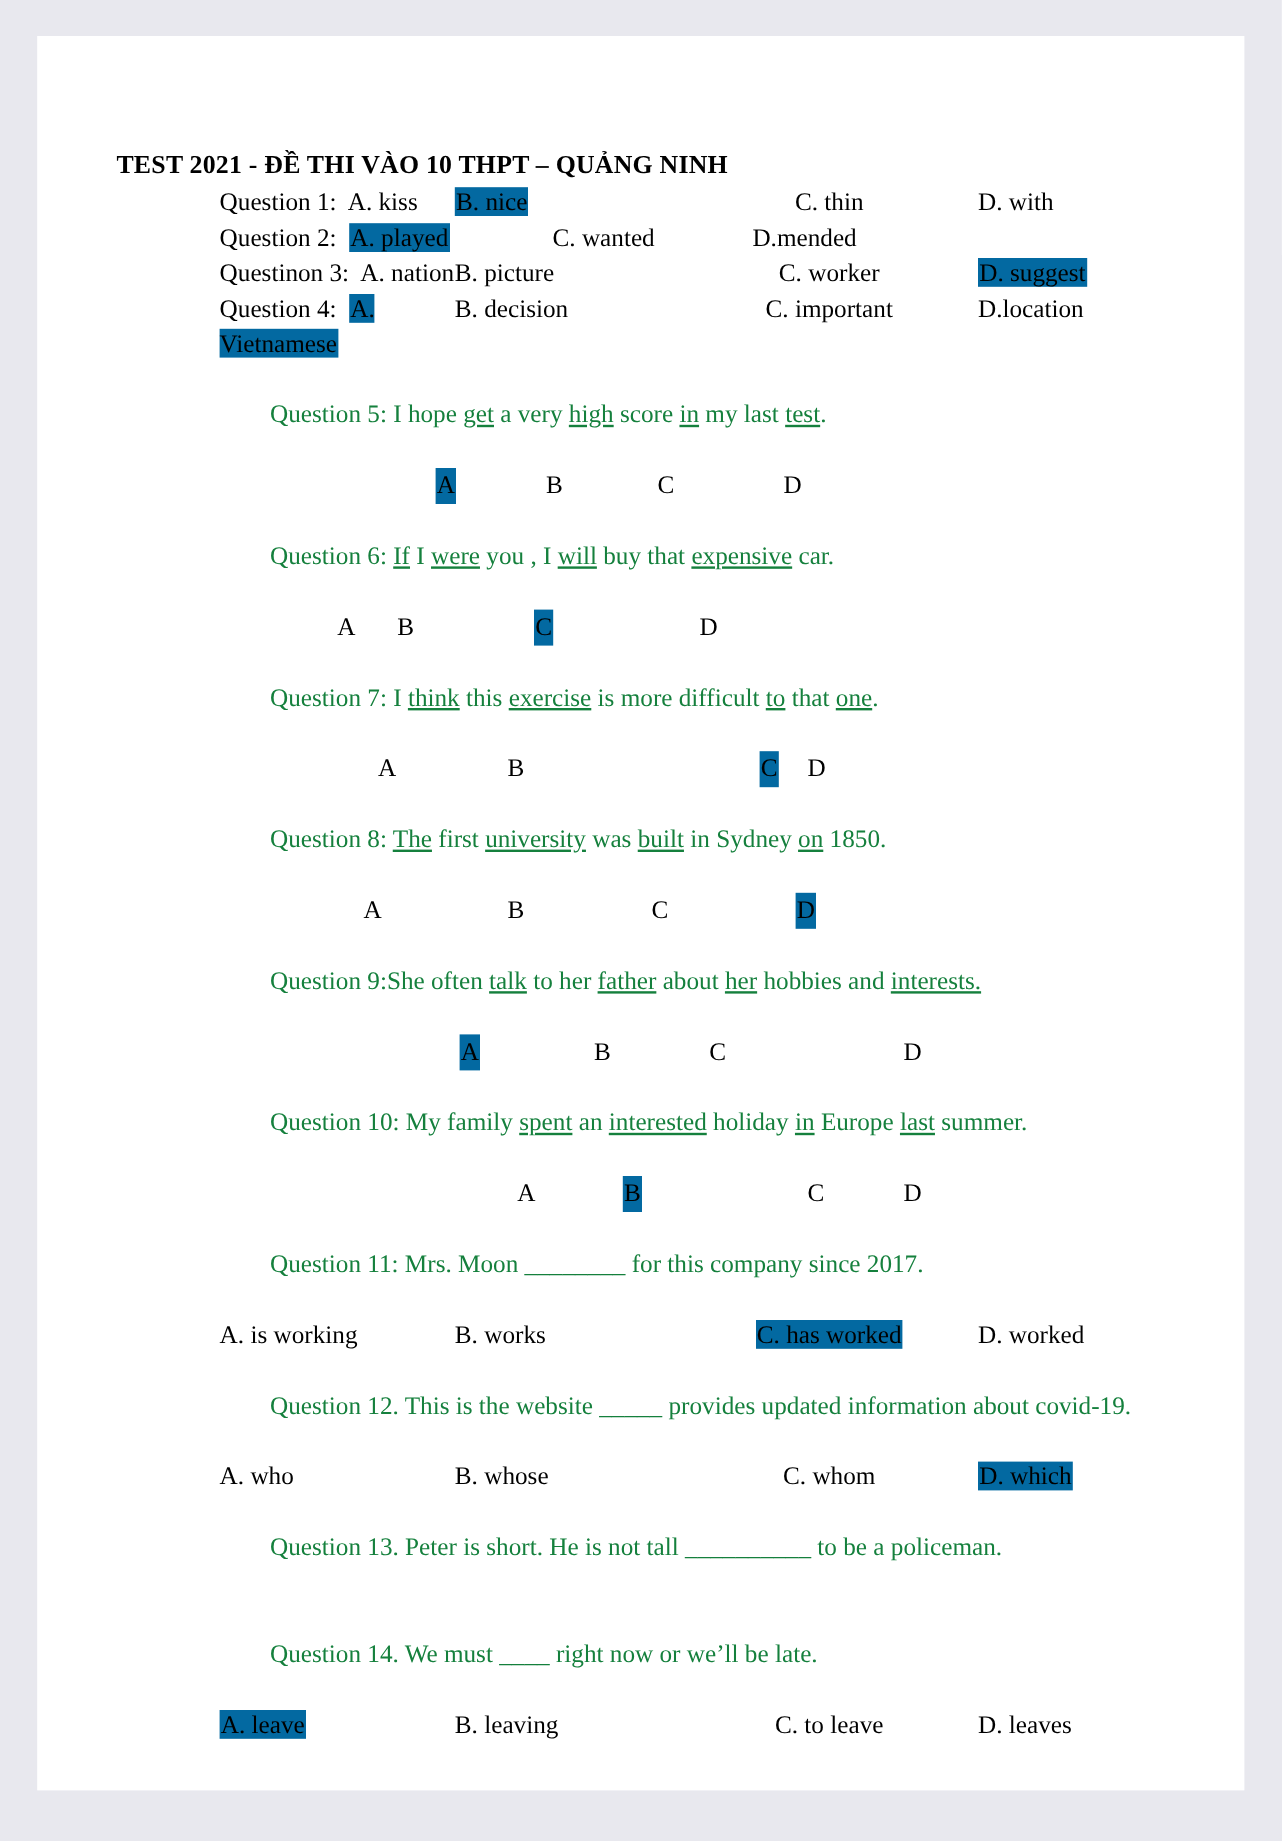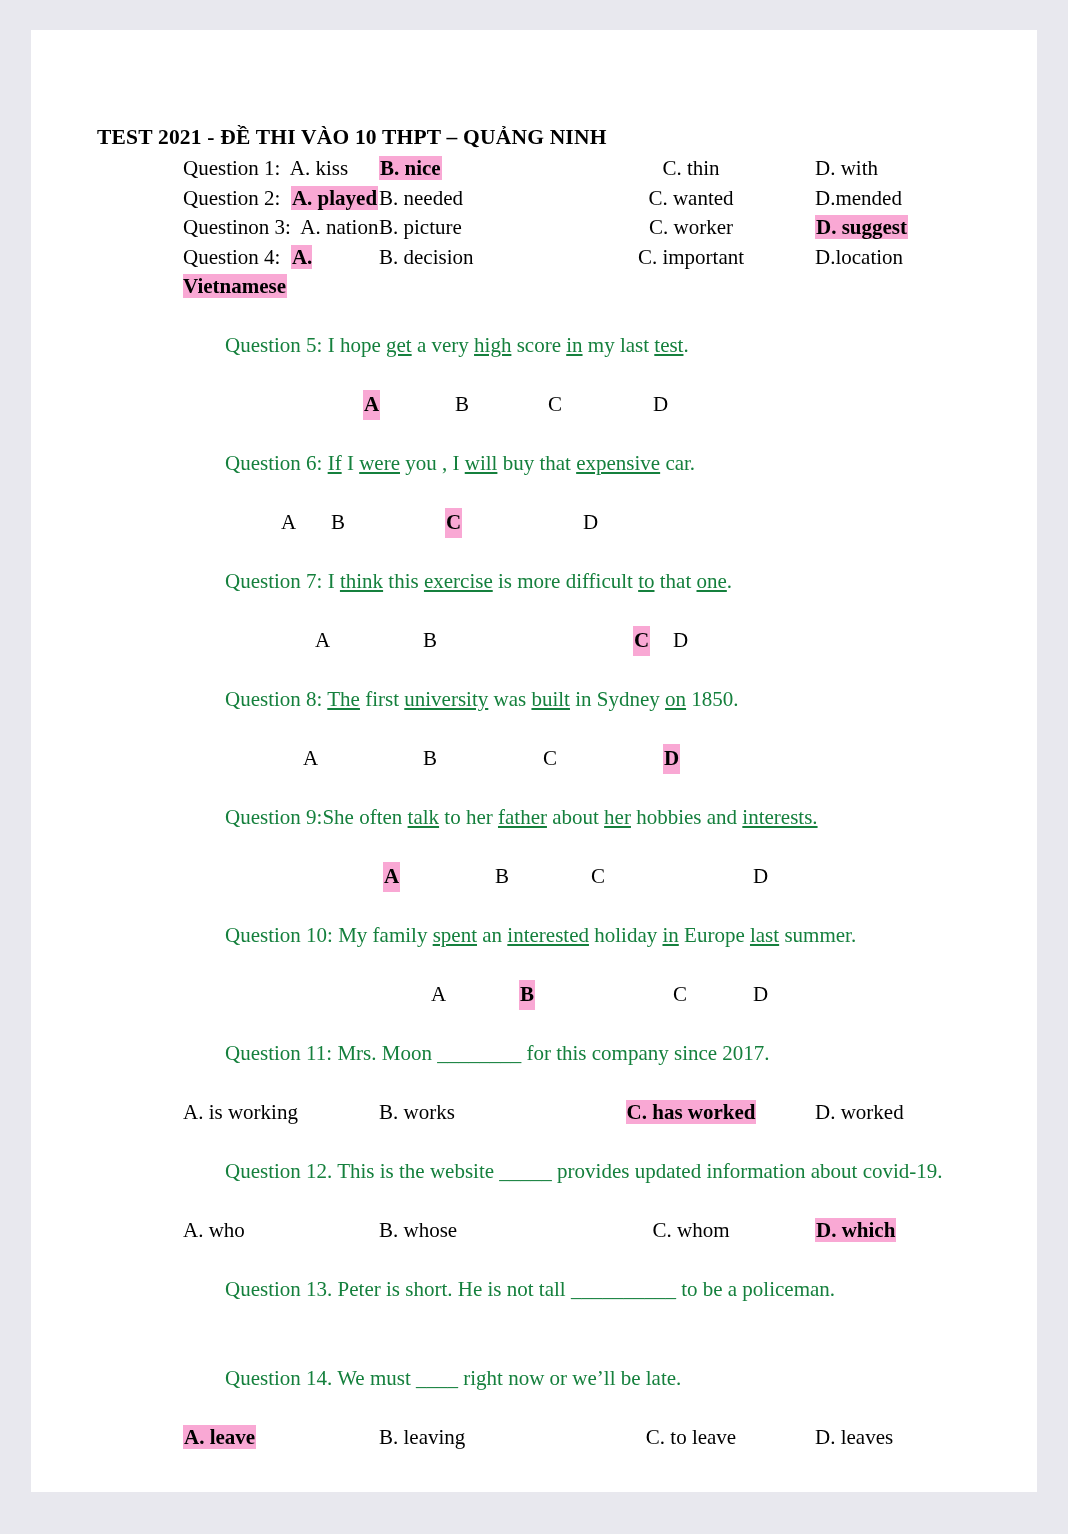--- a/index.html
+++ b/index.html
@@ -43,22 +43,22 @@
     font-size: 21px;
     line-height: 29.5px;
     color: #15803d;
     white-space: pre-wrap;
     position: relative;
   }
   .q {
     font-weight: normal;
   }
   .hlb {
-    background: #f9a8d4;
-    font-weight: bold;
+    background: #0369a1;
+    font-weight: normal;
     padding: 0 1px;
   }
   .u {
     text-decoration: underline;
   }
   
   .opts {
     display: flex;
     font-size: 21px;
     line-height: 29.5px;
@@ -95,21 +95,20 @@
 
       <div class="opts">
         <span class="c1"><span class="q">Question 1:</span>&nbsp; <span>A. kiss</span></span>
         <span class="c2"><span class="hlb">B. nice</span></span>
         <span class="c3"><span>C. thin</span></span>
         <span class="c4"><span>D. with</span></span>
       </div>
 
       <div class="opts">
         <span class="c1"><span class="q">Question 2:</span>&nbsp; <span class="hlb">A. played</span></span>
-        <span class="c2"><span>B. needed</span></span>
         <span class="c3"><span>C. wanted</span></span>
         <span class="c4"><span>D.mended</span></span>
       </div>
 
       <div class="opts">
         <span class="c1"><span class="q">Questinon 3:</span>&nbsp; <span>A. nation</span></span>
         <span class="c2"><span>B. picture</span></span>
         <span class="c3"><span>C. worker</span></span>
         <span class="c4"><span class="hlb">D. suggest</span></span>
       </div>

